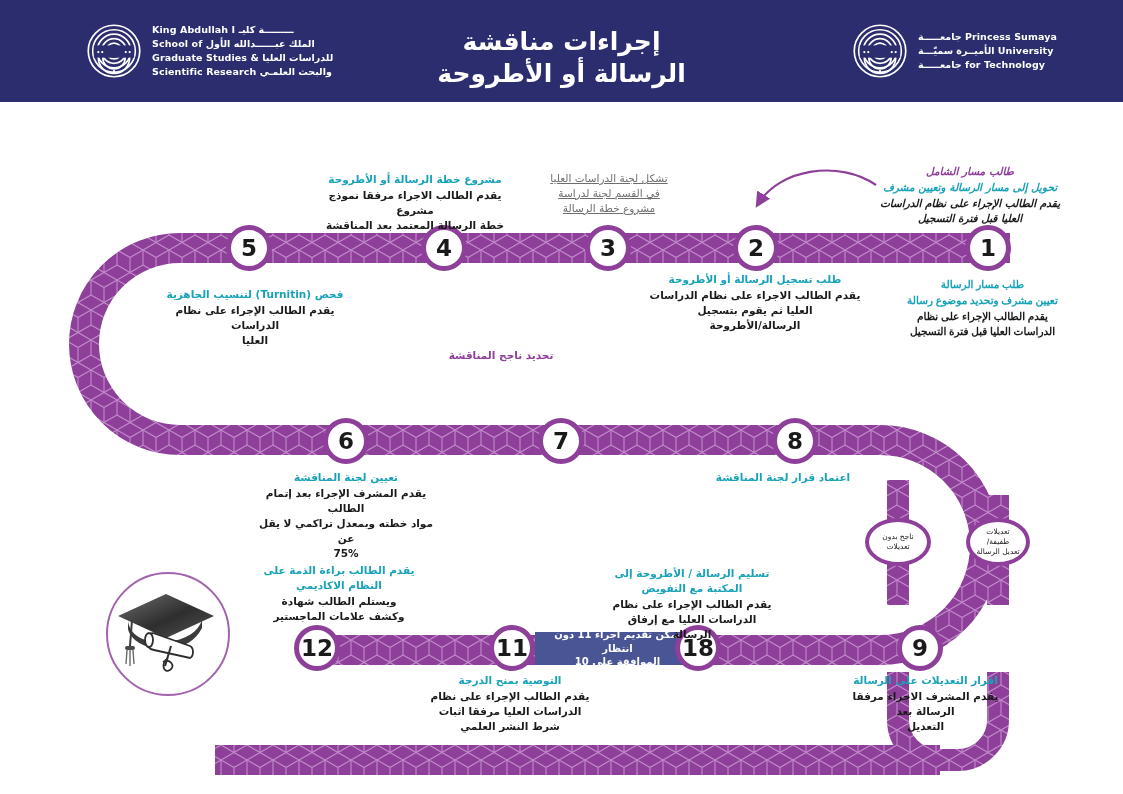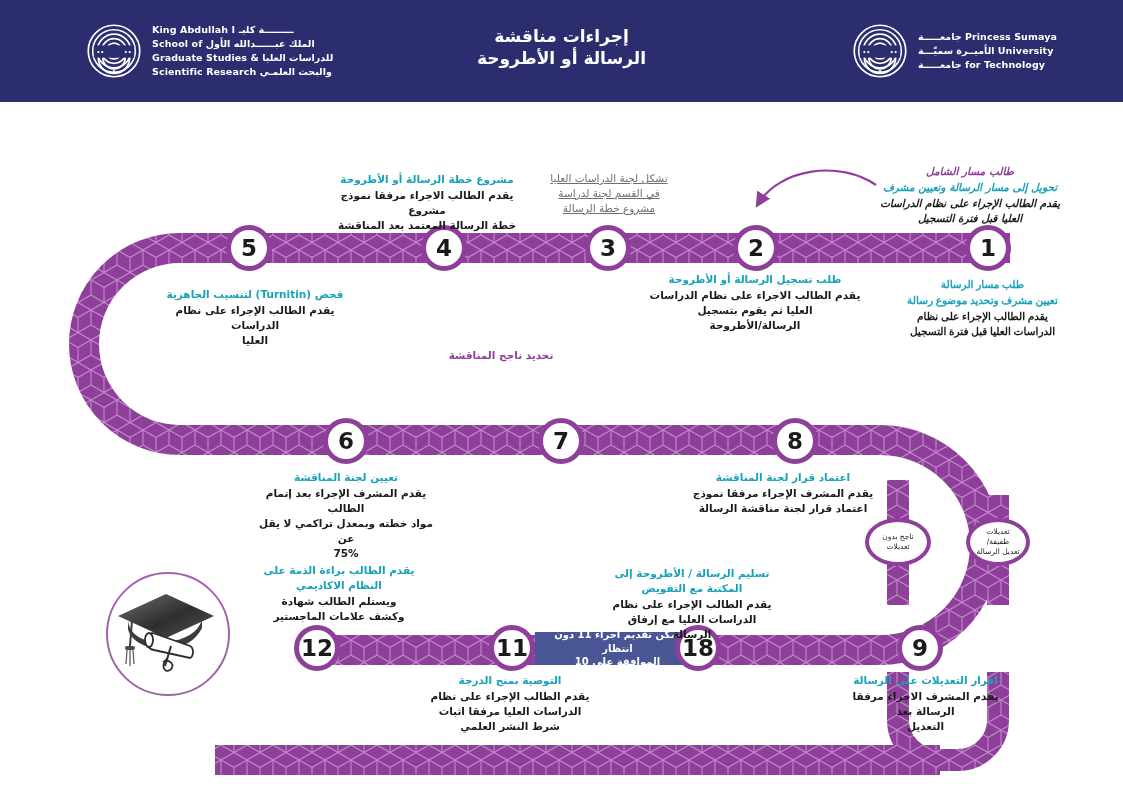--- a/index.html
+++ b/index.html
@@ -17,21 +17,21 @@
     background: #2b2d6e;
     display: flex; align-items: center; justify-content: space-between;
   }
   .logo-block { display: flex; align-items: center; gap: 10px; }
   .logo-left { margin-left: 86px; }
   .logo-right { margin-right: 66px; }
   .logo-mark { width: 56px; height: 56px; flex: 0 0 56px; }
   .logo-text { color: #fff; font-size: 9.5px; line-height: 1.45; font-weight: bold; letter-spacing: .1px; white-space: nowrap; }
   .logo-text-right { text-align: left; }
   .header-title {
-    color: #fff; text-align: center; font-size: 17px; font-weight: bold;
+    color: #fff; text-align: center; font-size: 25px; font-weight: bold;
     line-height: 1.28; direction: rtl;
     position: absolute; left: 50%; top: 26px; transform: translateX(-50%);
     width: 420px;
   }
 
   
   #pathsvg { position: absolute; left: 0; top: 100px; width: 1123px; height: 694px; }
 
   
   .node {
@@ -240,21 +240,21 @@
 العليا ثم يقوم بتسجيل
 الرسالة/الأطروحة</span>
   </div>
 
   <div class="tb c-gray" style="left:524px; top:171px; width:170px;">
     <span class="t-body" style="white-space:pre-line;">تشكل لجنة الدراسات العليا
 في القسم لجنة لدراسة
 مشروع خطة الرسالة</span>
   </div>
 
-  <div class="tb c-teal" style="left:337px; top:172px; width:180px;">
+  <div class="tb c-teal" style="left:325px; top:172px; width:180px;">
     <span class="t-title">مشروع خطة الرسالة أو الأطروحة</span>
     <span class="t-body" style="white-space:pre-line;">يقدم الطالب الاجراء مرفقا نموذج مشروع
 خطة الرسالة المعتمد بعد المناقشة</span>
   </div>
 
   <div class="tb c-teal" style="left:160px; top:287px; width:190px;">
     <span class="t-title">فحص (Turnitin) لتنسيب الجاهزية</span>
     <span class="t-body" style="white-space:pre-line;">يقدم الطالب الإجراء على نظام الدراسات
 العليا</span>
   </div>
@@ -265,22 +265,20 @@
 مواد خطته وبمعدل تراكمي لا يقل عن
 75%</span>
   </div>
 
   <div class="tb c-purple" style="left:356px; top:348px; width:290px;">
     <span class="t-title">تحديد ناجح المناقشة</span>
   </div>
 
   <div class="tb c-teal" style="left:683px; top:470px; width:200px;">
     <span class="t-title">اعتماد قرار لجنة المناقشة</span>
-    <span class="t-body" style="white-space:pre-line;">يقدم المشرف الإجراء مرفقا نموذج
-اعتماد قرار لجنة مناقشة الرسالة</span>
   </div>
 
   <div class="tb c-teal" style="left:838px; top:673px; width:175px;">
     <span class="t-title">اقرار التعديلات على الرسالة</span>
     <span class="t-body" style="white-space:pre-line;">يقدم المشرف الاجراء مرفقا الرسالة بعد
 التعديل</span>
   </div>
 
   <div class="tb c-teal" style="left:607px; top:566px; width:170px;">
     <span class="t-title">تسليم الرسالة / الأطروحة إلى المكتبة مع التفويض</span>

